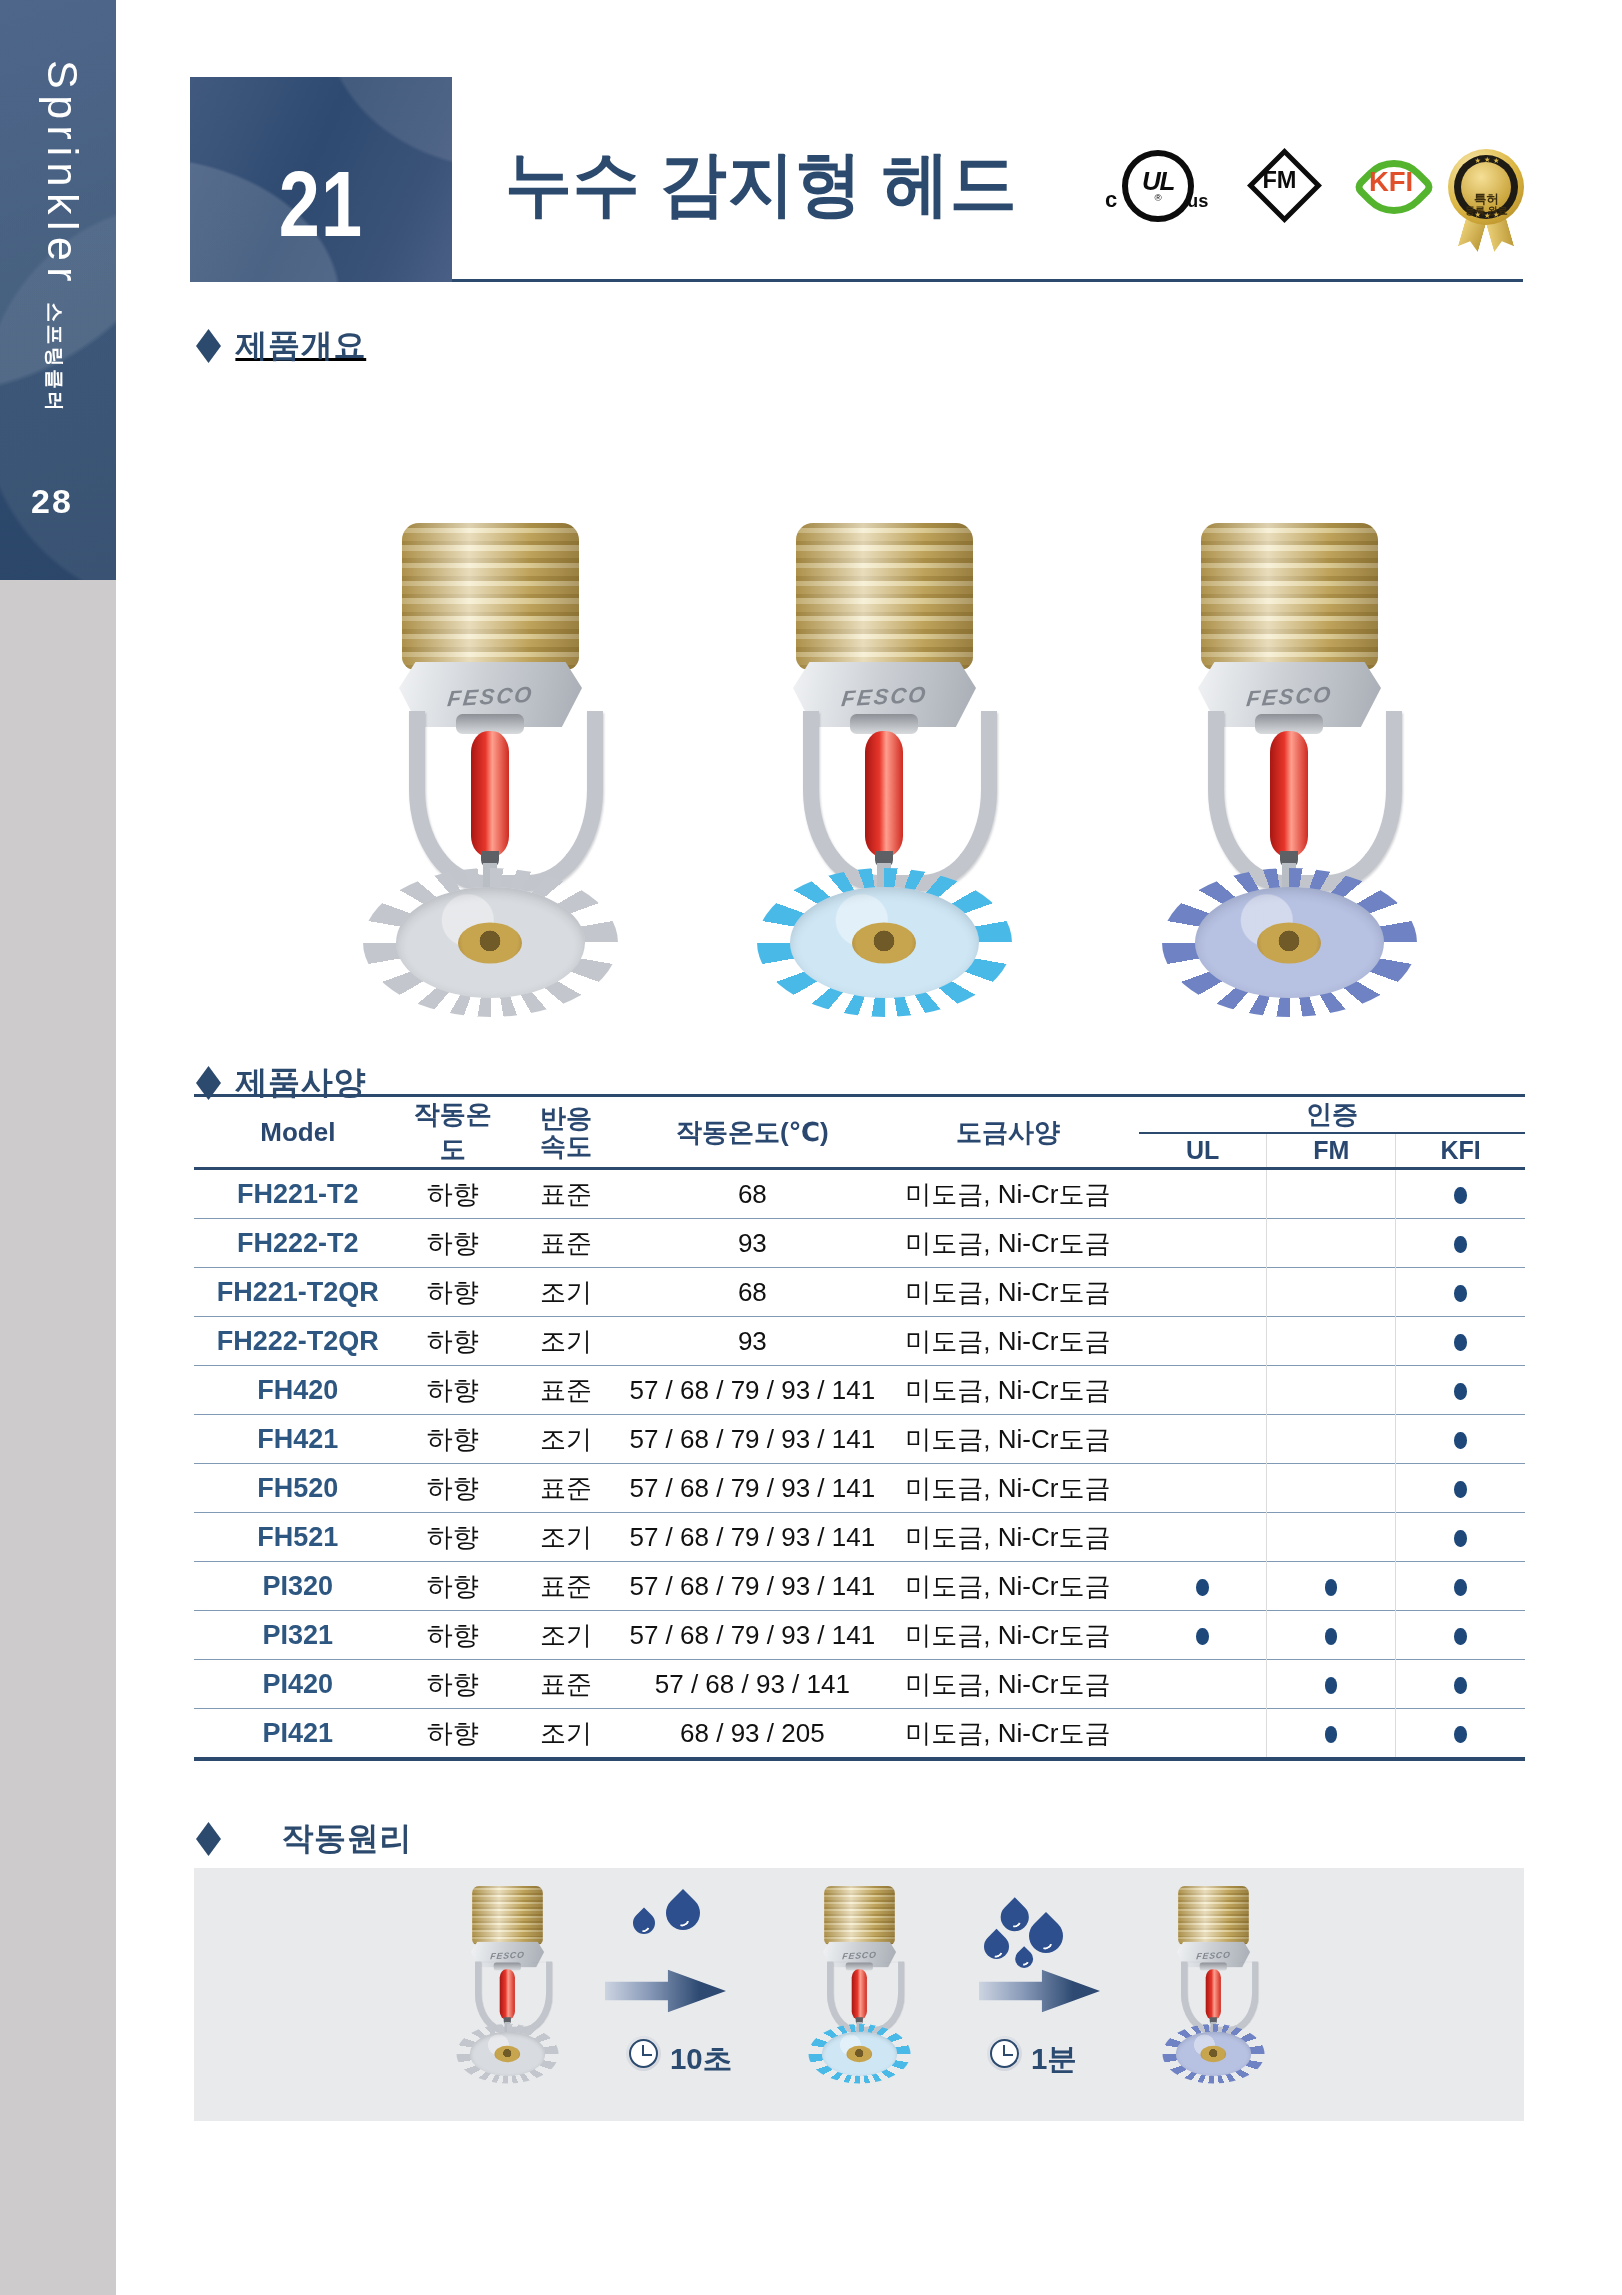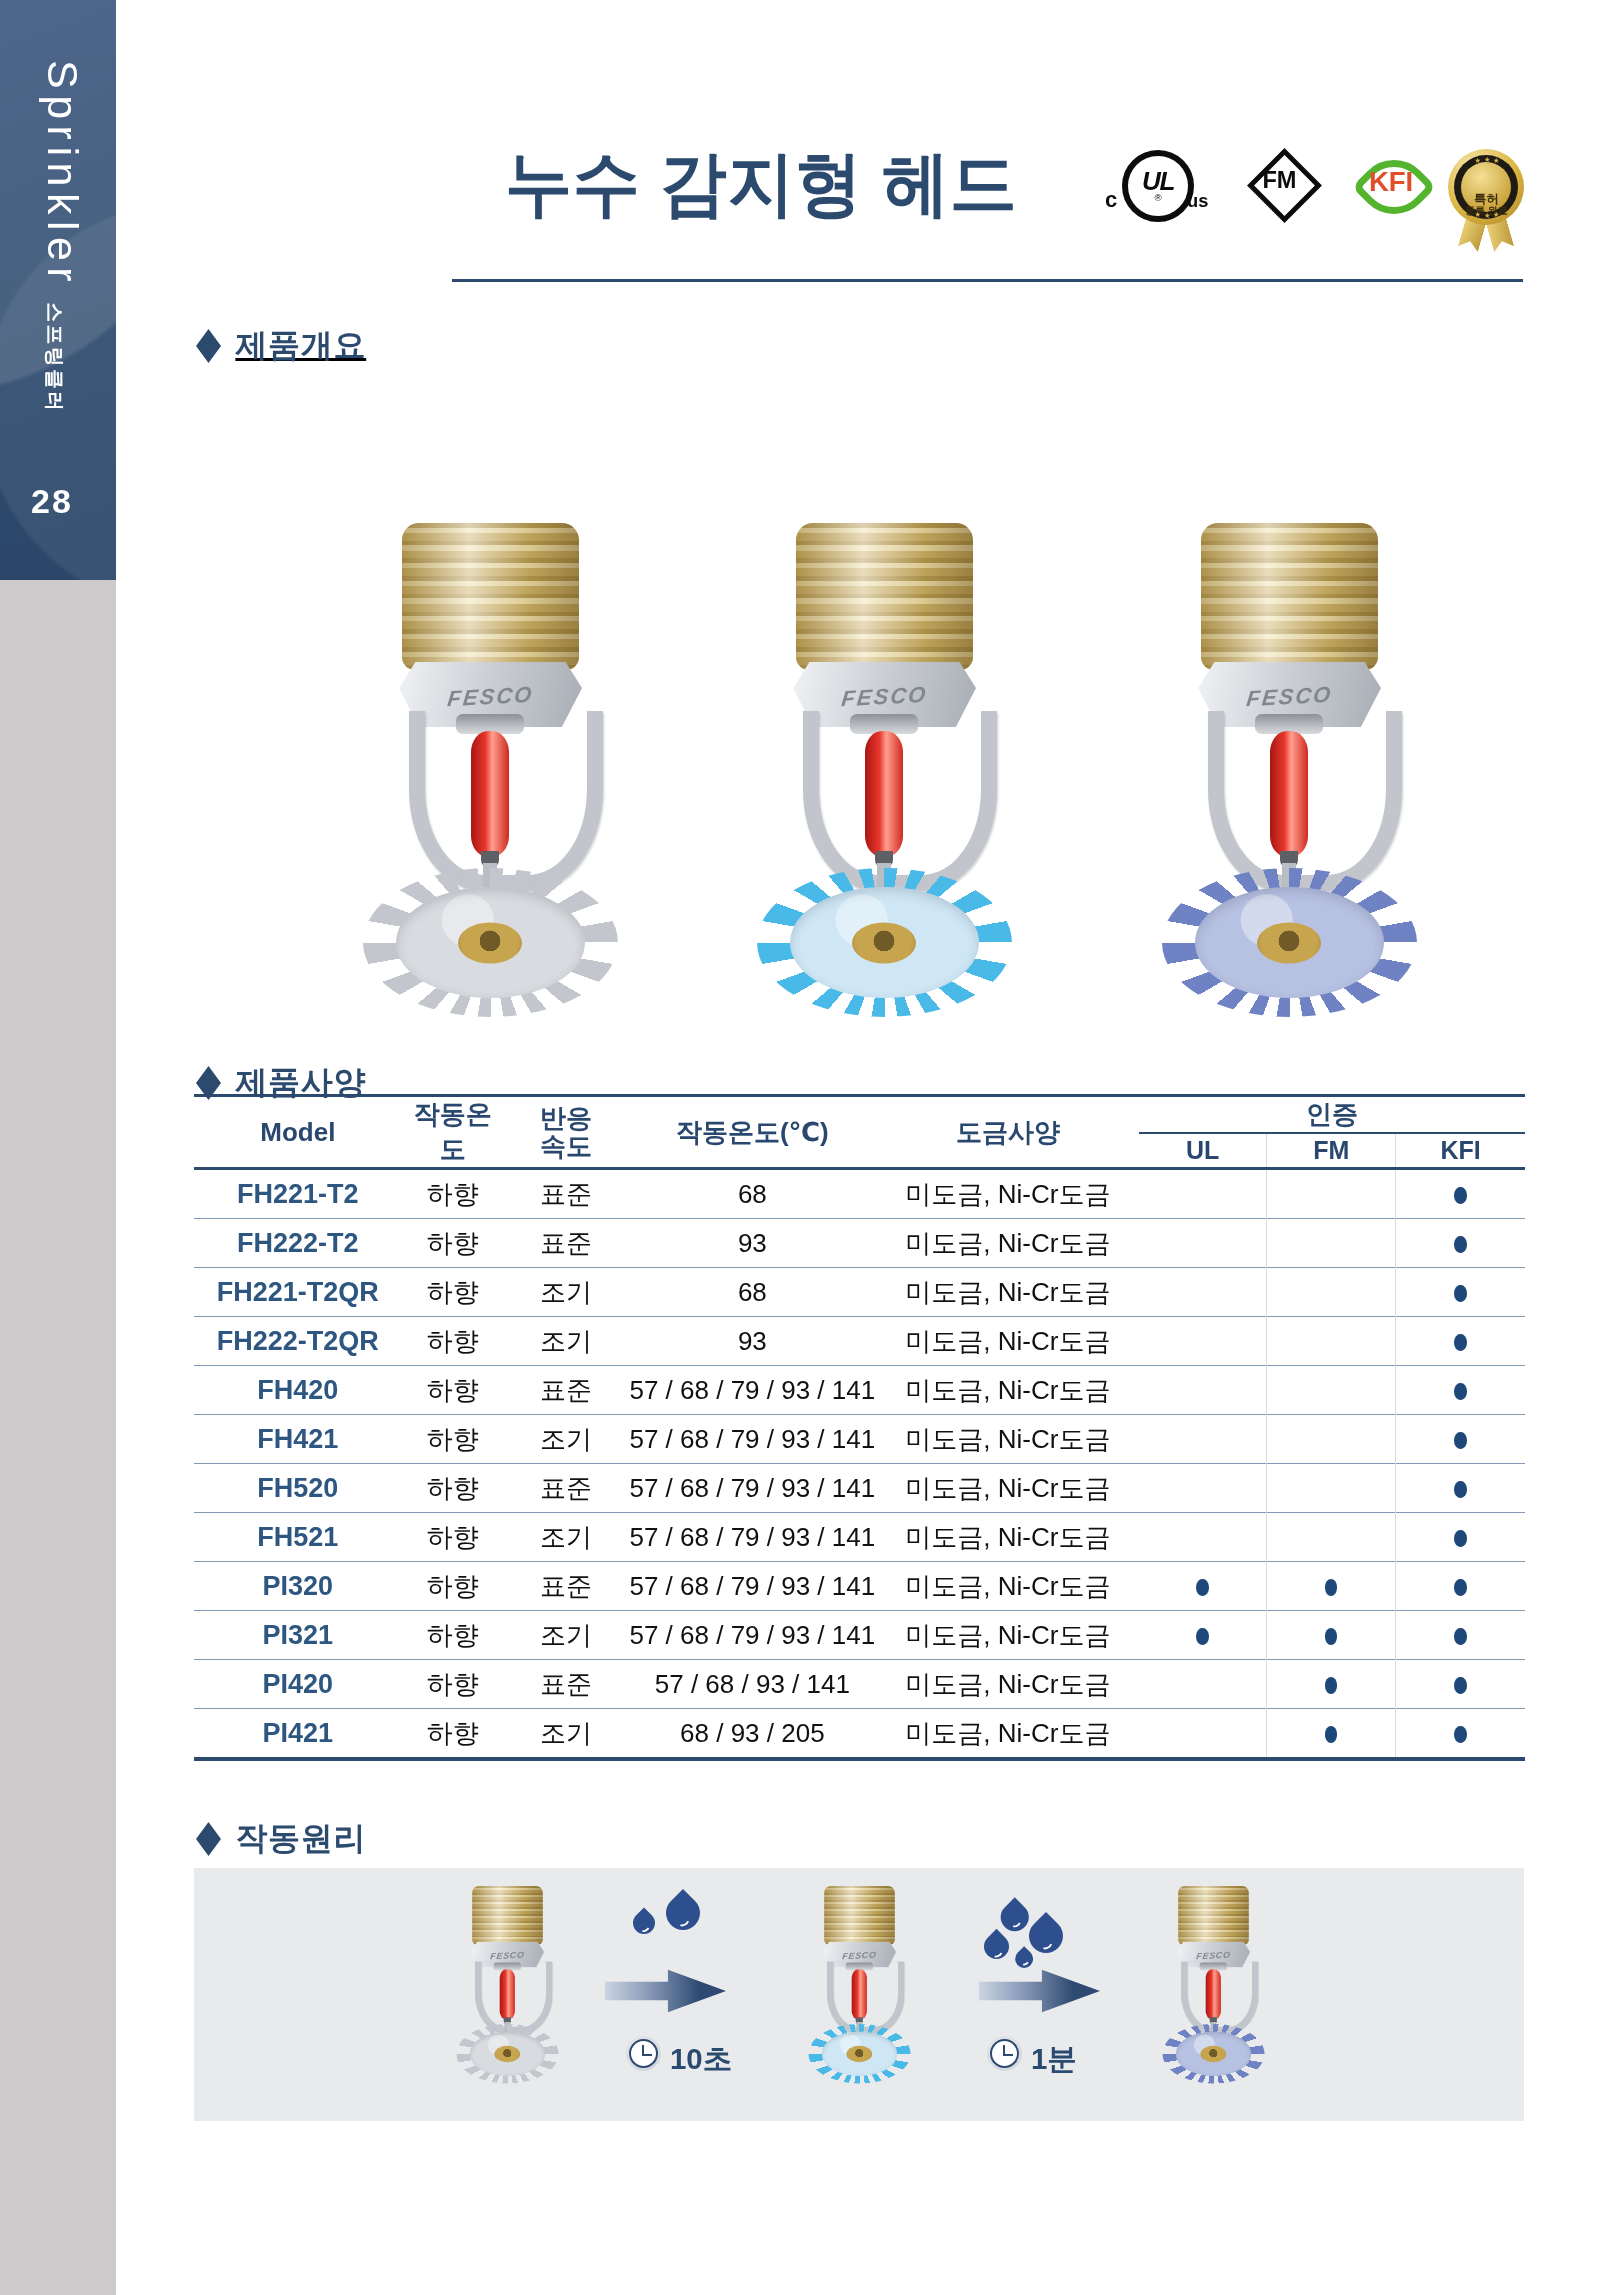--- a/index.html
+++ b/index.html
@@ -65,21 +65,21 @@
   .m-core .l1{font-size:12.4px;margin-top:36px;}.m-core .l2{font-size:10px;white-space:nowrap;}
   .m-star{position:absolute;color:#d9b545;font-size:7.2px;line-height:1;}
 
   
   .sec{position:absolute;display:flex;align-items:center;}
   .sec .diamond{width:25px;height:34px;background:#2c4a6e;
     clip-path:polygon(50% 0,100% 50%,50% 100%,0 50%);margin-right:14.4px;}
   .sec .sec-title{font-size:32px;font-weight:bold;color:#2c4a6e;letter-spacing:0.7px;}
   #sec-overview{left:196px;top:324px;text-decoration:underline;}
   #sec-specs{left:196px;top:1061px;}
-  #sec-principle{left:196px;top:1817px;}
+  #sec-principle{left:196px;top:1817px;gap:46px;}
 
   
   .overview-box{position:absolute;left:194px;top:375px;width:1330px;height:105px;background:#e9eaec;}
   .overview-text{padding:17px 19.6px 0 17px;font-size:29px;line-height:1.26;color:#101010;}
 
   
   .sprinkler{position:absolute;width:275px;height:504px;}
   .sprinkler .threads{position:absolute;left:49px;top:0;width:177px;height:147px;
     border-radius:17px 17px 13px 13px;
     background:
@@ -167,20 +167,23 @@
 <div id="page">
 
   <div class="sidebar-tab">
     <div class="sidebar-vertical">
       <span class="big">Sprinkler</span><span class="small">스프링클러</span>
     </div>
     <div class="sidebar-pagenum">28</div>
   </div>
   <div class="sidebar-rail"></div>
 
+  <div class="chapter-box">
+    <div class="chapter-num">21</div>
+  </div>
   <div class="page-title">누수 감지형 헤드</div>
   <div class="header-line"></div>
 
   <div class="ul-mark">
     <span class="ul-c">c</span>
     <div class="ul-circle">
       <span class="ul-t">UL</span>
       <span class="ul-r">®</span>
     </div>
     <span class="ul-us">us</span>

